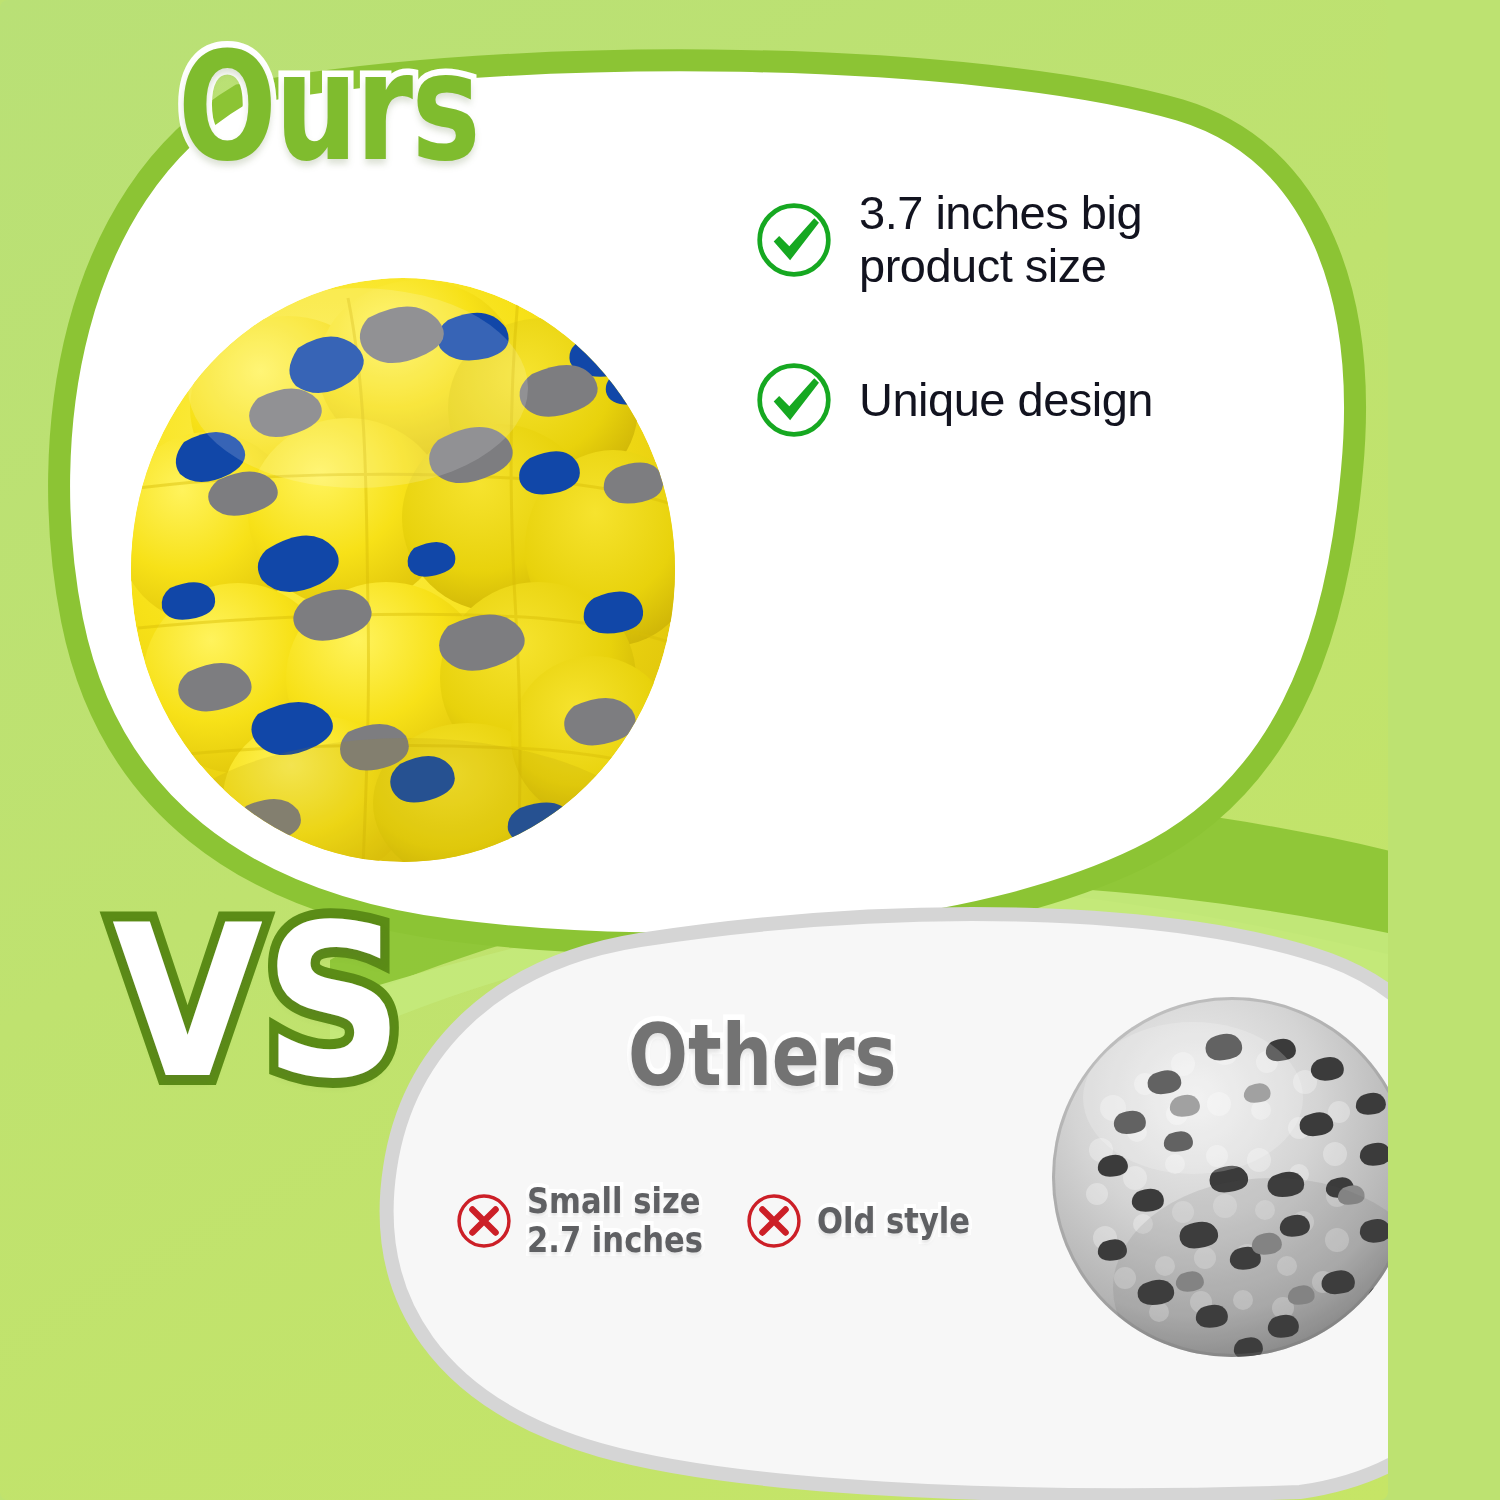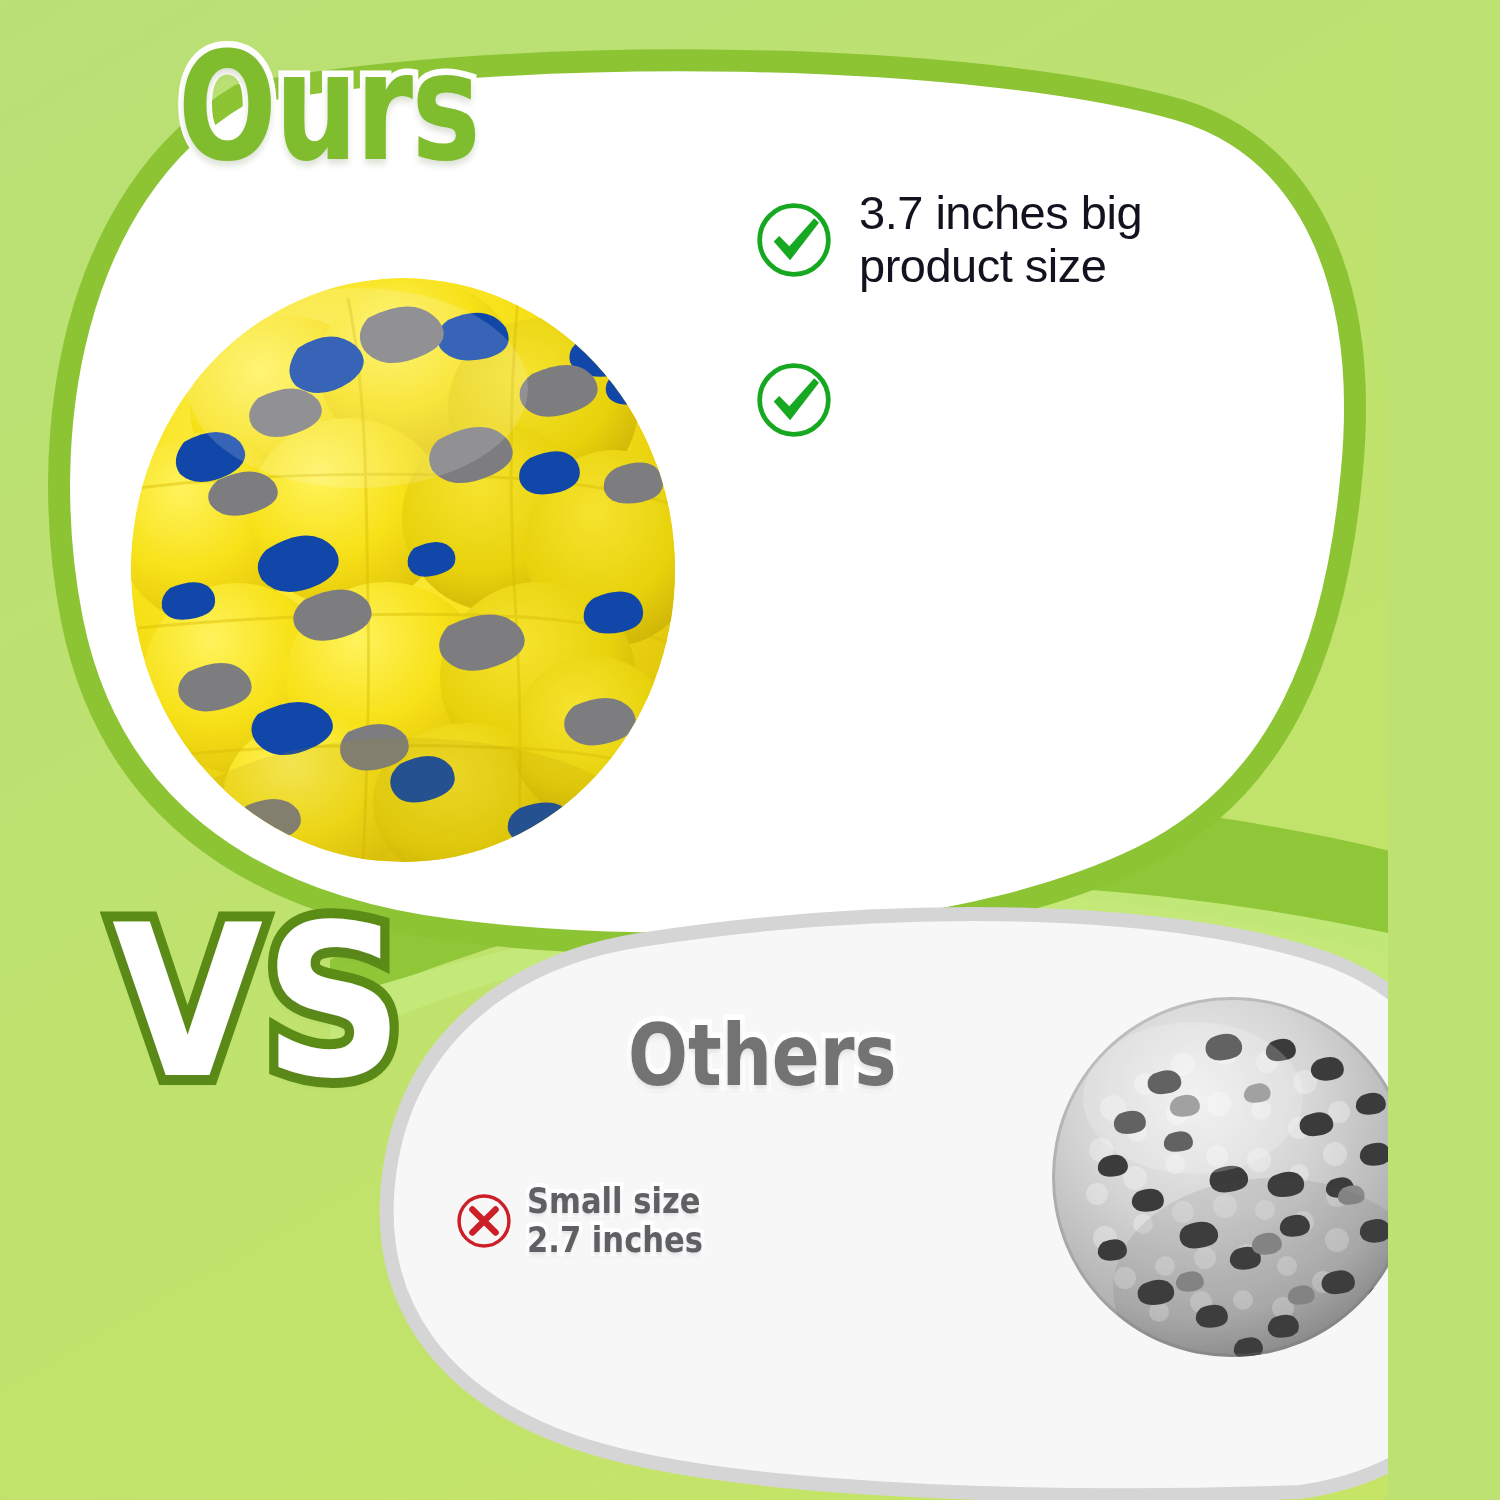--- a/index.html
+++ b/index.html
@@ -286,20 +286,21 @@
         <div class="pro-text">3.7 inches big
 product size</div>
       </div>
 
 
       <div class="pro-row">
         <svg class="check-icon" viewBox="0 0 100 100">
           <circle cx="50" cy="50" r="44" fill="none" stroke="#16a821" stroke-width="6"></circle>
           <path d="M 24 52 L 31 45 L 44 58 L 76 22 L 82 28 L 45 76 Z" fill="#16a821"></path>
         </svg>
+        <div class="pro-text">Unique design</div>
       </div>
 
 
     </div>
   </div>
 
   <div id="vs-badge">VS</div>
 
   <div id="others-title">Others</div>
 
@@ -309,20 +310,27 @@
       <svg class="x-icon" viewBox="0 0 100 100">
         <circle cx="50" cy="50" r="43" fill="none" stroke="#cc1f27" stroke-width="6"></circle>
         <path d="M 30 30 L 70 70 M 70 30 L 30 70" stroke="#cc1f27" stroke-width="11" stroke-linecap="round"></path>
       </svg>
       <div class="con-text">Small size
 2.7 inches</div>
     </div>
 
 
 
+    <div class="con-row">
+      <svg class="x-icon" viewBox="0 0 100 100">
+        <circle cx="50" cy="50" r="43" fill="none" stroke="#cc1f27" stroke-width="6"></circle>
+        <path d="M 30 30 L 70 70 M 70 30 L 30 70" stroke="#cc1f27" stroke-width="11" stroke-linecap="round"></path>
+      </svg>
+      <div class="con-text">Old style</div>
+    </div>
 
   </div>
 
   <svg id="others-ball" viewBox="0 0 378 378">
     <defs>
       <radialGradient id="grayBall" cx="40%" cy="28%" r="76%">
         <stop offset="0%" stop-color="#efefef"></stop>
         <stop offset="45%" stop-color="#d4d4d4"></stop>
         <stop offset="80%" stop-color="#b4b4b4"></stop>
         <stop offset="100%" stop-color="#8f8f8f"></stop>

